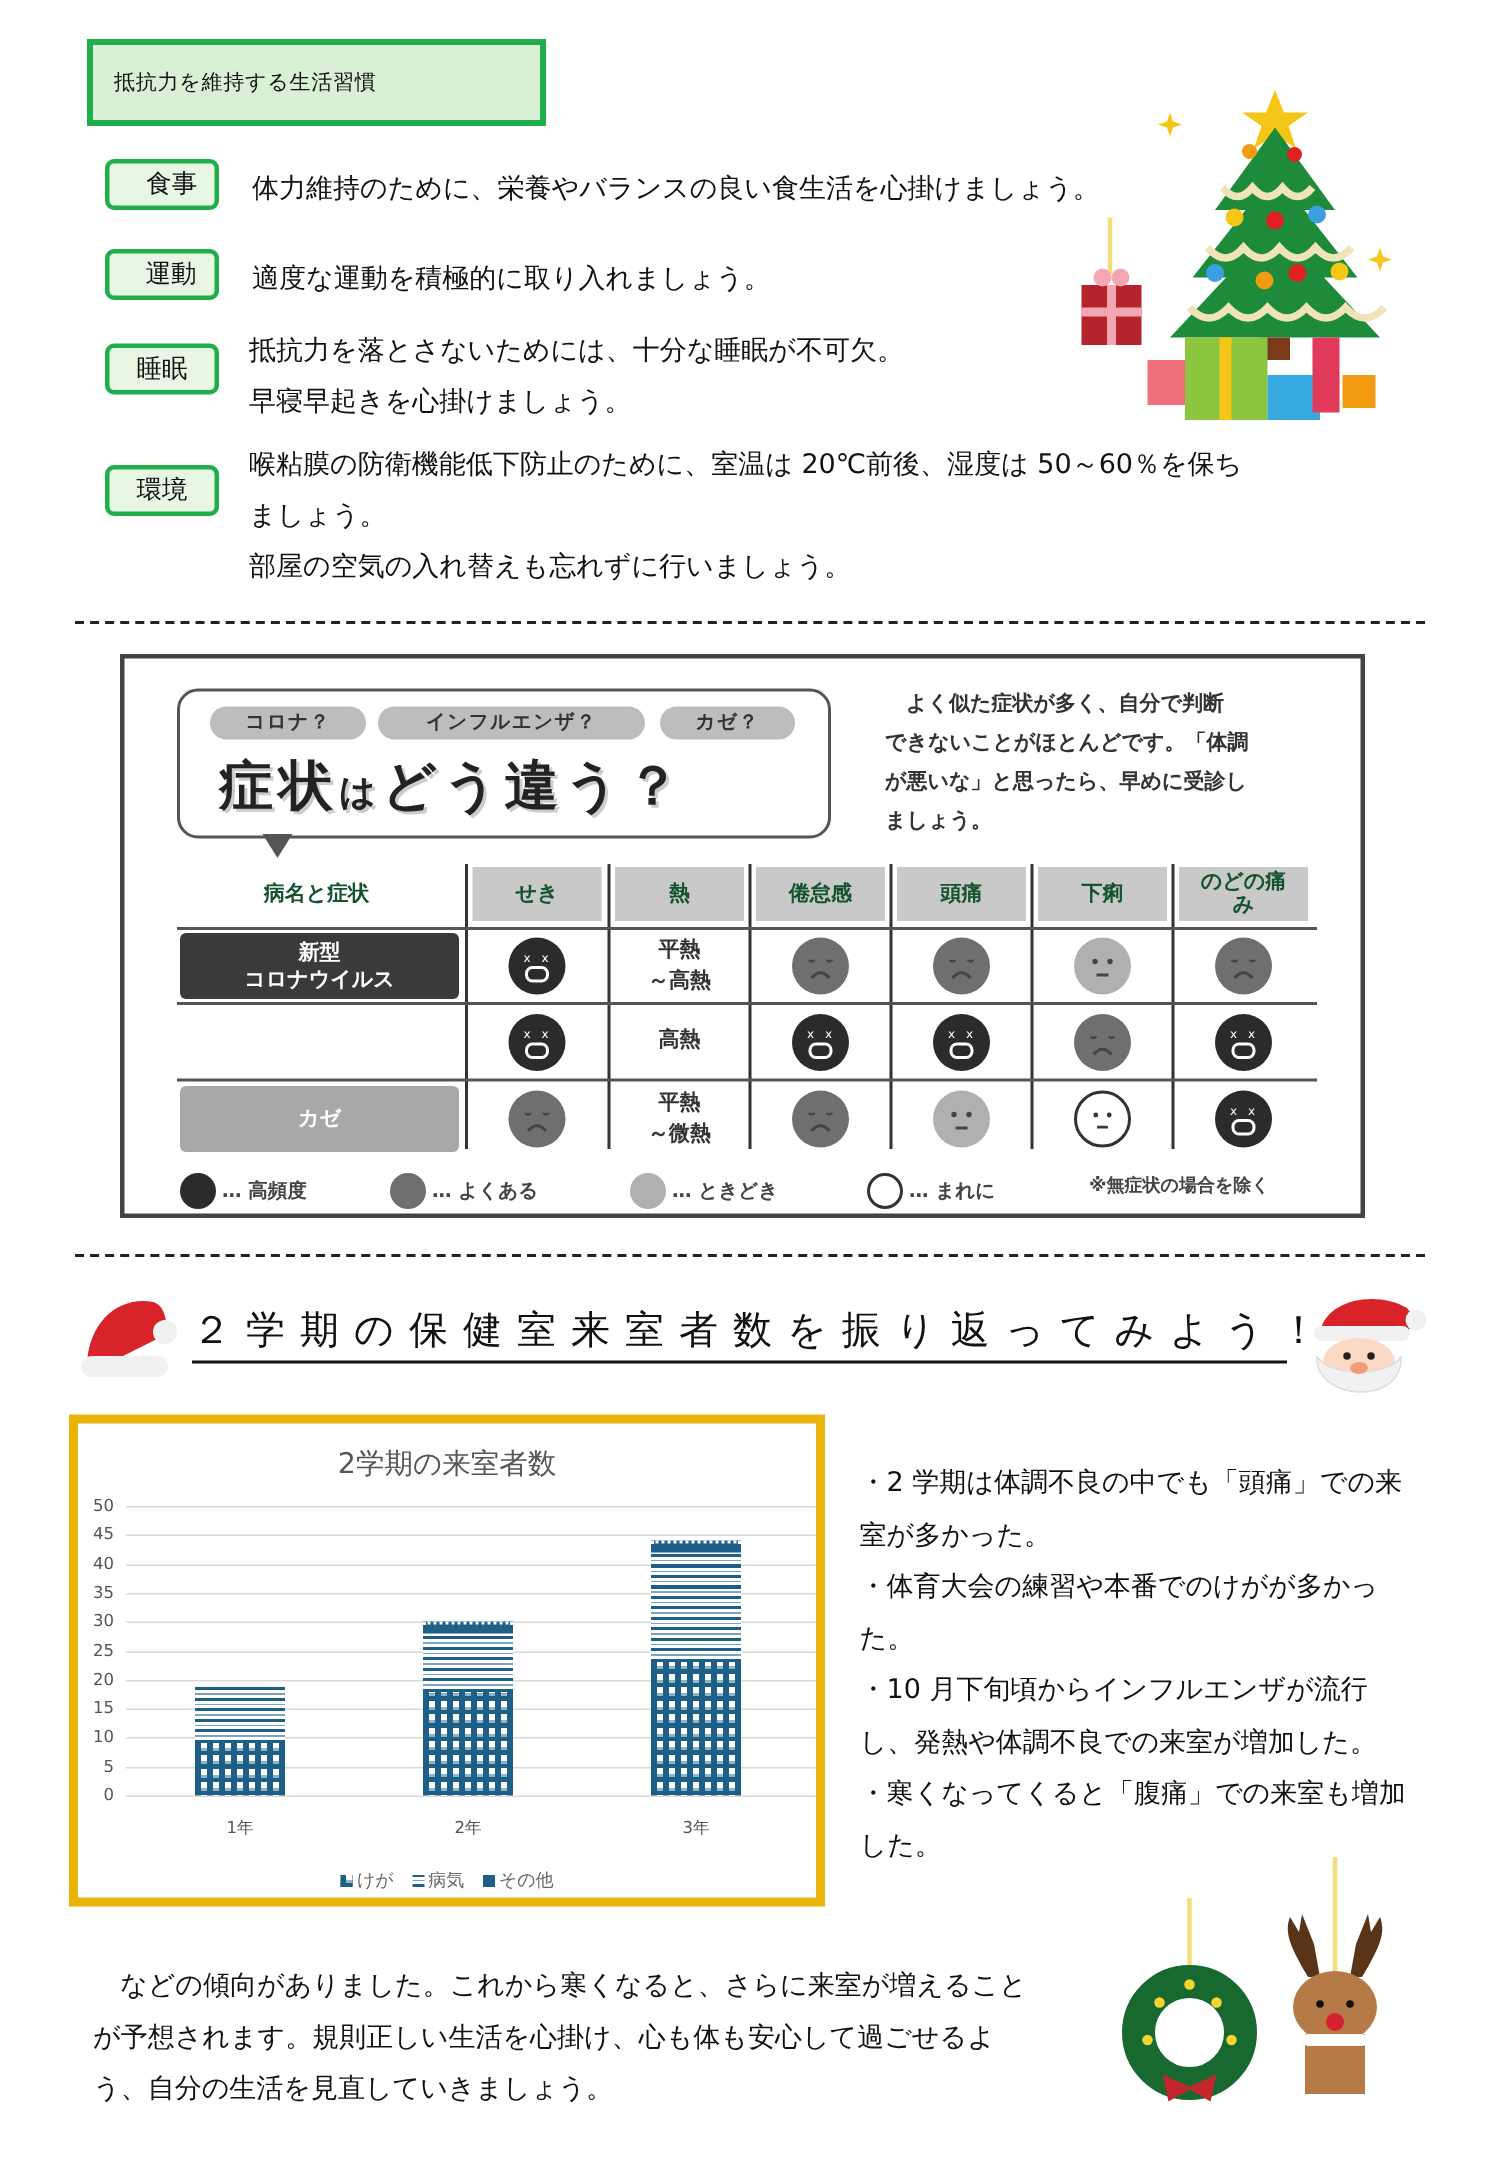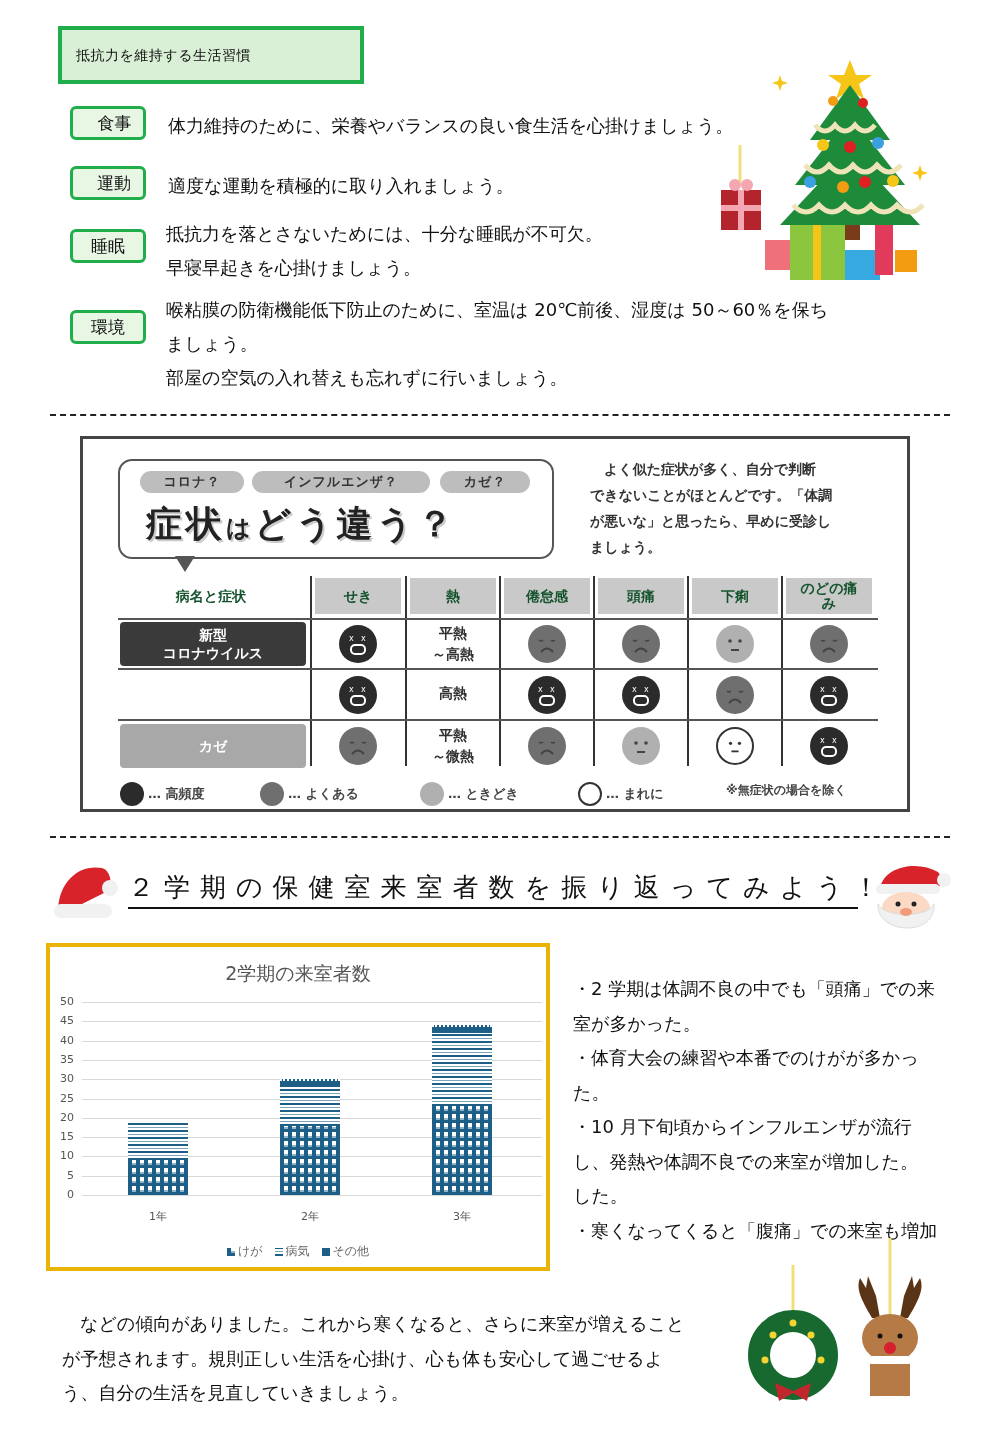--- a/index.html
+++ b/index.html
@@ -40,21 +40,21 @@
   .hline { position: absolute; height: 2px; background: #555; }
   .face { position: absolute; width: 38px; height: 38px; border-radius: 50%; box-sizing: border-box; }
   .face svg { width: 100%; height: 100%; display: block; }
   .fever { position: absolute; font-size: 14px; font-weight: bold; text-align: center; line-height: 21px; color: #333; }
   .legend-item { position: absolute; top: 782px; font-size: 13px; color: #444; display: flex; align-items: center; gap: 4px; font-weight: bold; }
   .legend-face { width: 24px; height: 24px; border-radius: 50%; box-sizing: border-box; }
 
   
   .sec3-title { left: 128px; top: 868px; width: 730px; font-size: 26px; letter-spacing: 10px;
     border-bottom: 2px solid #111; line-height: 38px; padding-bottom: 1px; white-space: nowrap; }
-  .chart-box { left: 46px; top: 943px; width: 504px; height: 328px; box-sizing: border-box; border: 4px solid #eab308; background: #fff; }
+  .chart-box { left: 46px; top: 943px; width: 504px; height: 328px; box-sizing: border-box; border: 6px solid #eab308; background: #fff; }
   .chart-title { left: 0; top: 14px; width: 100%; text-align: center; font-size: 19px; color: #555; }
   .ytick { position: absolute; left: 8px; width: 16px; font-size: 11px; color: #555; text-align: right; }
   .gridline { position: absolute; left: 32px; width: 460px; height: 1px; background: #d9d9d9; }
   .seg { position: absolute; left: 0; width: 60px; box-sizing: border-box; }
   .seg.injury { background-color: #fff;
     background-image: repeating-linear-gradient(90deg, #1d5f86 0 4px, transparent 4px 8px),
                       repeating-linear-gradient(0deg, #1d5f86 0 3px, #8fb3c7 3px 5px, transparent 5px 9px); }
   .seg.illness { background: repeating-linear-gradient(0deg, #1d5f86 0 2px, #ffffff 2px 4px, #7aa3bd 4px 5px, #ffffff 5px 7px); }
   .seg.other { background: #1d5f86; border-top: 2px dotted #fff; }
   .xlabel { position: absolute; font-size: 11px; color: #555; width: 60px; text-align: center; }
@@ -356,22 +356,22 @@
   </div>
 </div>
 
 <div class="abs comments">
   <div>・2 学期は体調不良の中でも「頭痛」での来</div>
   <div>室が多かった。</div>
   <div>・体育大会の練習や本番でのけがが多かっ</div>
   <div>た。</div>
   <div>・10 月下旬頃からインフルエンザが流行</div>
   <div>し、発熱や体調不良での来室が増加した。</div>
+  <div>・寒くなってくると「腹痛」での来室も増加</div>
   <div>した。</div>
-  <div>・寒くなってくると「腹痛」での来室も増加</div>
 </div>
 
 <div class="abs closing">
   <div>　などの傾向がありました。これから寒くなると、さらに来室が増えること</div>
   <div>が予想されます。規則正しい生活を心掛け、心も体も安心して過ごせるよ</div>
   <div>う、自分の生活を見直していきましょう。</div>
 </div>
 
 <svg class="abs" style="left:745px;top:1265px;" width="95" height="150" viewBox="0 0 95 150">
   <line x1="48" y1="0" x2="48" y2="50" stroke="#f2de7a" stroke-width="3"></line>

